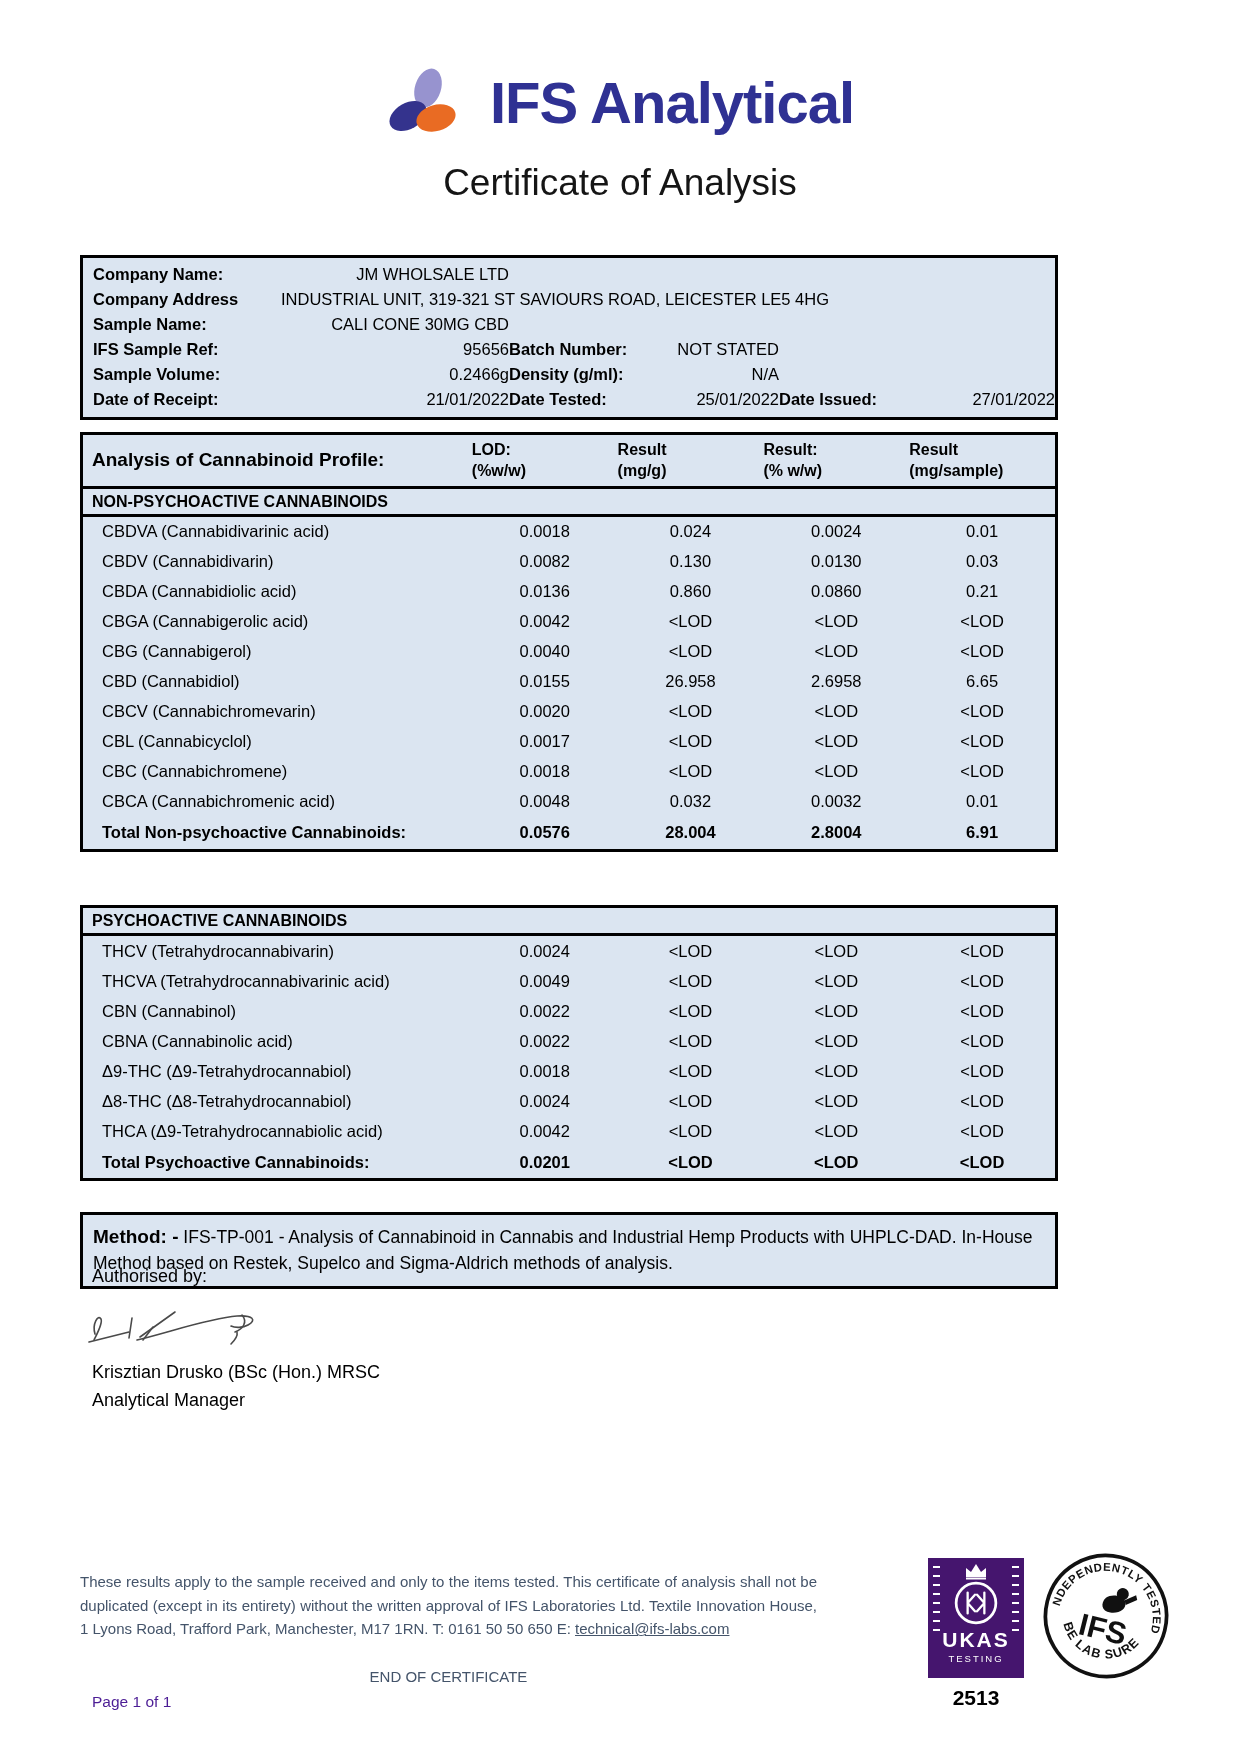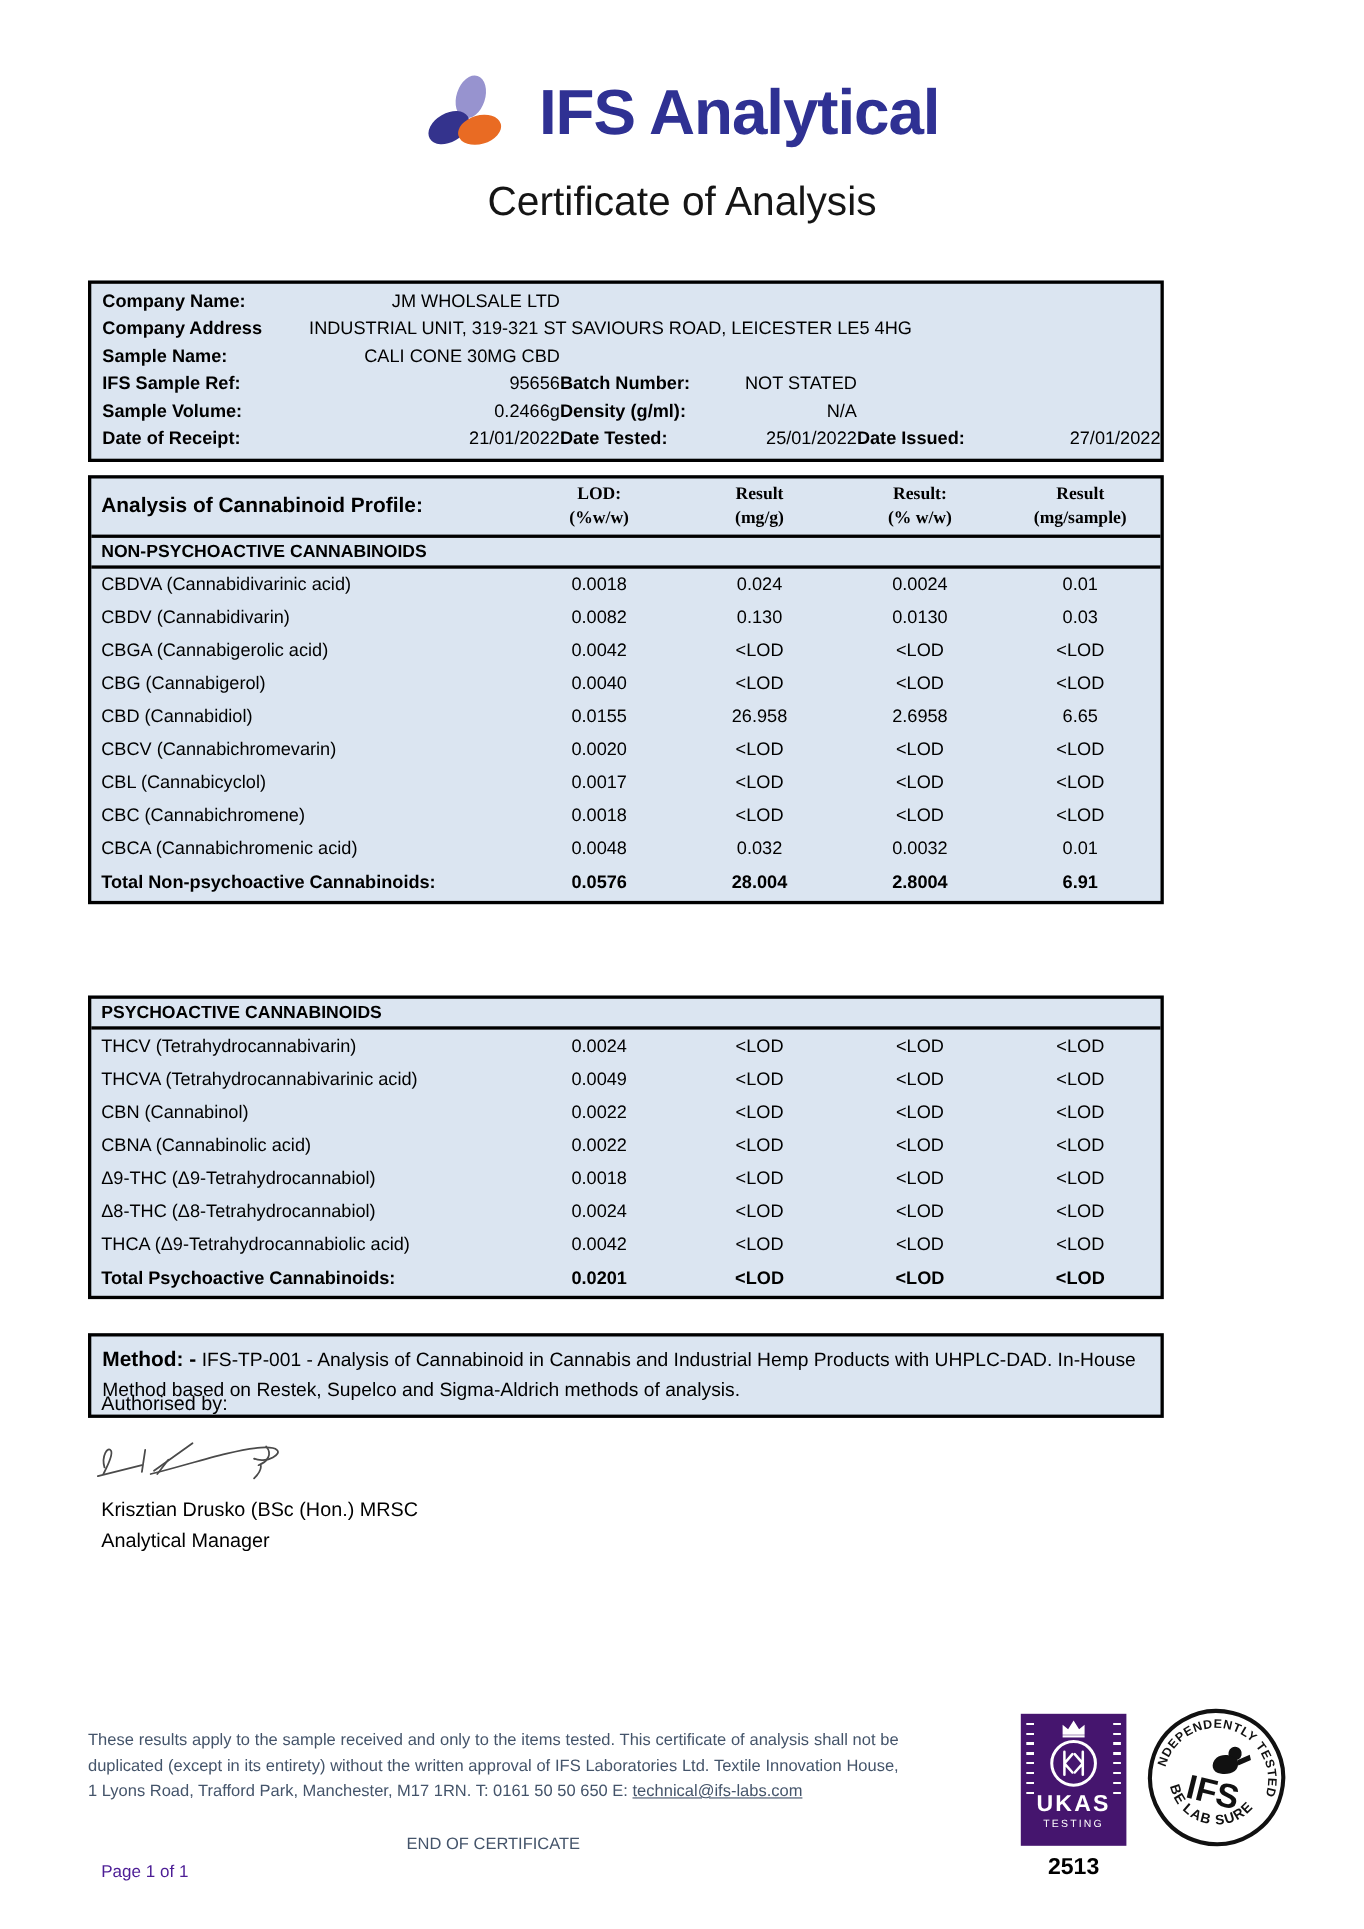--- a/index.html
+++ b/index.html
@@ -23,25 +23,25 @@
   .il3 { width:150px; padding-left:0; }
   .iv3 { flex:1; }
   .ivalue { white-space:nowrap;text-align:right; }
 
   
   .ctable { position:absolute; left:80px; width:978px; border:3px solid #000; background:#dbe5f1; }
   .ctable1 { top:432px; }
   .ctable2 { top:905px; }
   .thead { display:flex; border-bottom:3px solid #000; }
   .thead-title { width:40%; display:flex; align-items:center; padding-left:9px; font-weight:bold; font-size:19px; }
-  .thead-col { width:15%; text-align:center; font-weight:bold; font-size:16px; padding:5px 0 4px 0; line-height:1.3;font-family:Liberation Serif, serif; }
+  .thead-col { width:15%; font-weight:bold; font-size:16px; padding:5px 0 4px 0; line-height:1.3; }
   .section-header { font-weight:bold; font-size:16px; padding:4px 0 3px 9px; border-bottom:3px solid #000; }
   .trow { display:flex; height:30px; align-items:center; font-size:16.5px; }
   .trow.total { font-weight:bold; height:32px; }
-  .tname { width:40%; padding-left:9px; }
+  .tname { width:40%; padding-left:19px; }
   .tnum { width:15%; text-align:center; }
 
   
   .method-box { position:absolute; top:1178px; left:80px; width:978px; border:3px solid #000; background:#dbe5f1; padding:8px 12px 10px 10px; font-size:17.5px; line-height:1.45;margin-top:34px; }
   .method-label { font-weight:bold; font-size:19px; }
 
   
   .auth-label { position:absolute; top:1266px; left:92px; font-size:18px; }
   .sig-svg { position:absolute; top:1292px; left:85px; }
   .sig-name { position:absolute; top:1362px; left:92px; font-size:18px; }
@@ -144,20 +144,27 @@
           <span class="tcell tnum">0.024</span>
           <span class="tcell tnum">0.0024</span>
           <span class="tcell tnum">0.01</span>
         </div>
         <div class="trow">
           <span class="tcell tname">CBDV (Cannabidivarin)</span>
           <span class="tcell tnum">0.0082</span>
           <span class="tcell tnum">0.130</span>
           <span class="tcell tnum">0.0130</span>
           <span class="tcell tnum">0.03</span>
+        </div>
+        <div class="trow">
+          <span class="tcell tname">CBDA (Cannabidiolic acid)</span>
+          <span class="tcell tnum">0.0136</span>
+          <span class="tcell tnum">0.860</span>
+          <span class="tcell tnum">0.0860</span>
+          <span class="tcell tnum">0.21</span>
         </div>
         <div class="trow">
           <span class="tcell tname">CBGA (Cannabigerolic acid)</span>
           <span class="tcell tnum">0.0042</span>
           <span class="tcell tnum">&lt;LOD</span>
           <span class="tcell tnum">&lt;LOD</span>
           <span class="tcell tnum">&lt;LOD</span>
         </div>
         <div class="trow">
           <span class="tcell tname">CBG (Cannabigerol)</span>

